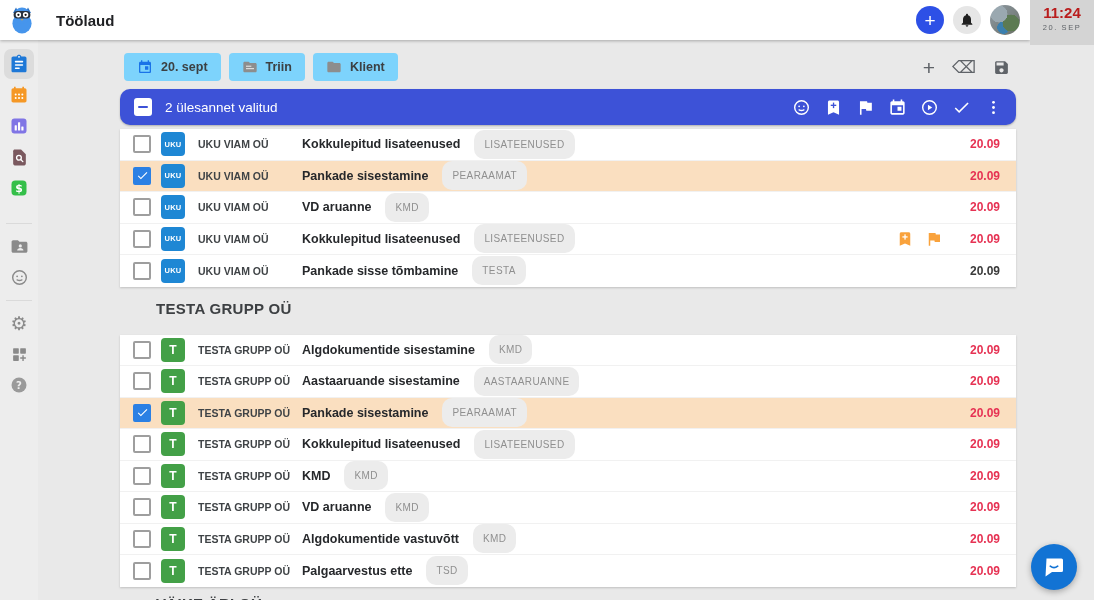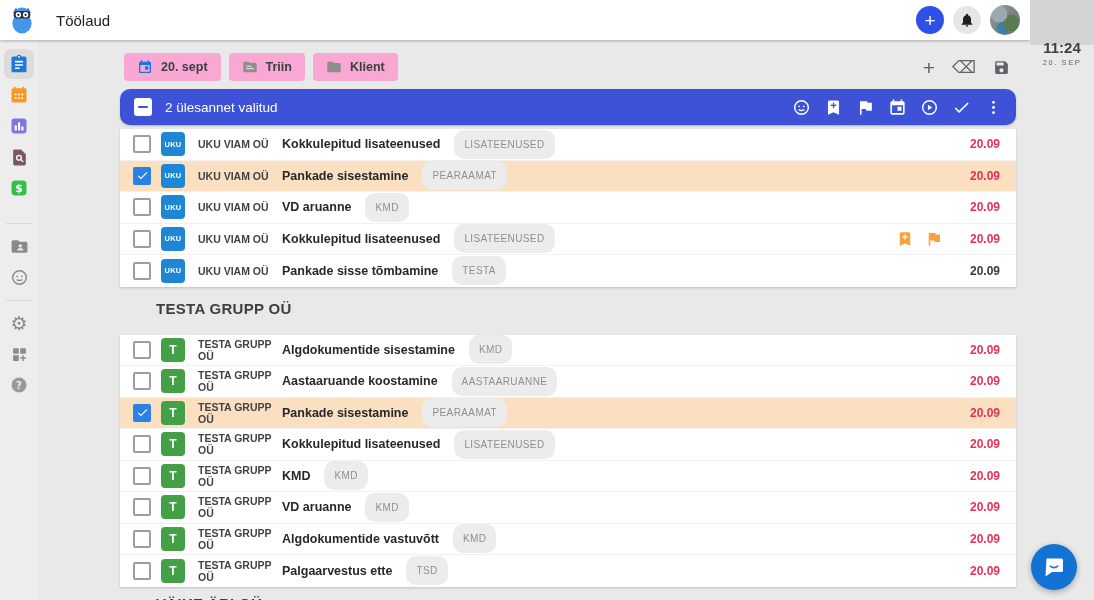--- a/index.html
+++ b/index.html
@@ -3,53 +3,53 @@
 <meta charset="utf-8">
 <style>
   * { margin:0; padding:0; box-sizing:border-box; }
   html,body { width:1094px; height:600px; overflow:hidden; }
   body { font-family:"Liberation Sans", sans-serif; background:#e9e9e9; position:relative; }
 
   
   .topbar { position:absolute; top:0; left:0; width:1030px; height:40px; background:#fff;
             box-shadow:0 1px 3px rgba(0,0,0,.28); display:flex; align-items:center; z-index:20; }
   .logo { margin-left:9px; display:flex; align-items:center; }
-  .app-title { margin-left:21px; font-size:15px; font-weight:normal; color:#202124; }
+  .app-title { margin-left:21px; font-size:15px; font-weight:bold; color:#202124; }
   .topbar-right { margin-left:auto; display:flex; align-items:center; gap:9px; margin-right:10px; }
   .fab-add { width:28px; height:28px; border-radius:50%; background:var(--accent); color:#fff;
              display:flex; align-items:center; justify-content:center; font-size:19px; line-height:1; cursor:pointer; }
   .bell-btn { width:28px; height:28px; border-radius:50%; background:#e6e6e6; display:flex; align-items:center; justify-content:center; }
   .bell-btn svg { width:16px; height:16px; color:#1f1f1f; }
   .avatar-photo { width:30px; height:30px; border-radius:50%;
       background: radial-gradient(circle at 30% 30%, #9aa8b0 0 28%, transparent 29%),
                   radial-gradient(circle at 70% 60%, #5c7a52 0 30%, transparent 31%),
                   radial-gradient(circle at 45% 75%, #3b7fae 0 22%, transparent 23%),
                   linear-gradient(135deg,#8e9aa4,#6b6f66); }
   .clock-panel { position:absolute; top:0; right:0; width:64px; height:45px; background:#d4d4d4;
                  z-index:21; text-align:center; padding-top:4px; }
-  .clock-time { font-size:15px; font-weight:bold; color:#404040;margin-top:35px; }
+  .clock-time { font-size:15px; font-weight:bold; color:#b91c1c; }
   .clock-date { font-size:7.5px; color:#5f6368; letter-spacing:1.6px; margin-top:2px; }
 
   
   .sidebar { position:absolute; top:40px; left:0; width:38px; height:560px; background:#ededed;
              display:flex; flex-direction:column; align-items:center; padding-top:9px; z-index:10; }
   .side-item { width:30px; height:30px; border-radius:7px; display:flex; align-items:center;
                justify-content:center; margin-bottom:1px; cursor:pointer; }
   .side-item.active { background:#dcdcdc; }
   .side-gap { height:12px; }
   .side-div { width:26px; height:1px; background:#dadada; margin:7px 0; }
   .glyph-gear { font-size:19px; color:#8a8a8a; line-height:1; }
 
   
   .content { position:absolute; left:120px; top:89px; width:896px; z-index:5; }
 
   
   .filter-row { position:absolute; left:124px; top:53px; width:886px; height:28px;
                 display:flex; align-items:center; z-index:6; }
-  .chip { height:28px; background:#f9a8d4; border-radius:4px; padding:0 13px; margin-right:8px;
+  .chip { height:28px; background:#7dd3fc; border-radius:4px; padding:0 13px; margin-right:8px;
           display:flex; align-items:center; gap:8px; cursor:pointer; }
   .chip.pressed { background:#d5d5d5; }
   .chip-ic { width:16px; height:16px; display:flex; }
   .chip-ic svg { width:16px; height:16px; }
   .chip-ic.blue { color:#1a73e8; }
   .chip-ic.gray { color:#8d8d8d; }
   .chip-label { font-size:12.5px; font-weight:600; color:#3c4043; white-space:nowrap; }
   .search-box { margin-left:6px; width:196px; height:25px; background:#d9d9d9; border:1px solid #c2c2c2;
                 border-radius:3px; display:flex; align-items:center; padding:0 8px; gap:6px; }
   .search-box svg { width:13px; height:13px; color:#777; flex:none; }
@@ -80,21 +80,21 @@
   .row:last-child { border-bottom:none; }
   .row.hl { background:var(--highlight); }
   .cb { width:18px; height:18px; border:2px solid #9e9e9e; border-radius:2px; margin-left:13px;
         flex:none; background:#fff; display:flex; align-items:center; justify-content:center; cursor:pointer; }
   .cb.on { background:#2b80e4; border-color:#2b80e4; }
   .cb.on svg { width:13px; height:13px; color:#fff; }
   .avatar { width:24px; height:24px; border-radius:4px; margin-left:10px; flex:none; color:#fff;
             display:flex; align-items:center; justify-content:center; font-weight:bold; }
   .avatar.small-txt { font-size:7.5px; letter-spacing:.2px; }
   .avatar.big-txt { font-size:12px; }
-  .client { margin-left:13px; width:84px; flex:none; font-size:10.5px; font-weight:bold; color:#3f4346; }
+  .client { margin-left:13px; width:104px; flex:none; font-size:10.5px; font-weight:bold; color:#3f4346; }
   .task { font-size:12.5px; font-weight:600; color:#26282b; white-space:nowrap; }
   .tag { margin-left:14px; background:#ececec; color:#8f8f8f; font-size:10px; letter-spacing:.4px;
          padding:9px 10px; border-radius:10px; white-space:nowrap; }
   .spacer { flex:1; }
   .row-ic { width:18px; height:18px; color:#f9a23c; margin-right:11px; flex:none; }
   .row-ic svg { width:18px; height:18px; }
   .date { width:46px; flex:none; text-align:right; margin-right:16px; font-size:12px; font-weight:bold; }
   .date.red { color:var(--date-red); }
   .date.dark { color:#3a3a3a; }
 
@@ -421,21 +421,21 @@
           <span class="tag">KMD</span>
           <span class="spacer"></span>
           <span class="date red">20.09</span>
         </div>
         <div class="row">
           <span class="cb"></span>
           <span class="avatar big-txt" style="background:#43a047">
             <span>T</span>
           </span>
           <span class="client">TESTA GRUPP OÜ</span>
-          <span class="task">Aastaaruande koostamine</span>
+          <span class="task">Aastaaruande sisestamine</span>
           <span class="tag">AASTAARUANNE</span>
           <span class="spacer"></span>
           <span class="date red">20.09</span>
         </div>
         <div class="row hl">
           <span class="cb on">
             <svg viewBox="0 0 24 24">
               <path fill="currentColor" d="M9 16.2L4.8 12l-1.4 1.4L9 19 21 7l-1.4-1.4z"></path>
             </svg>
           </span>

